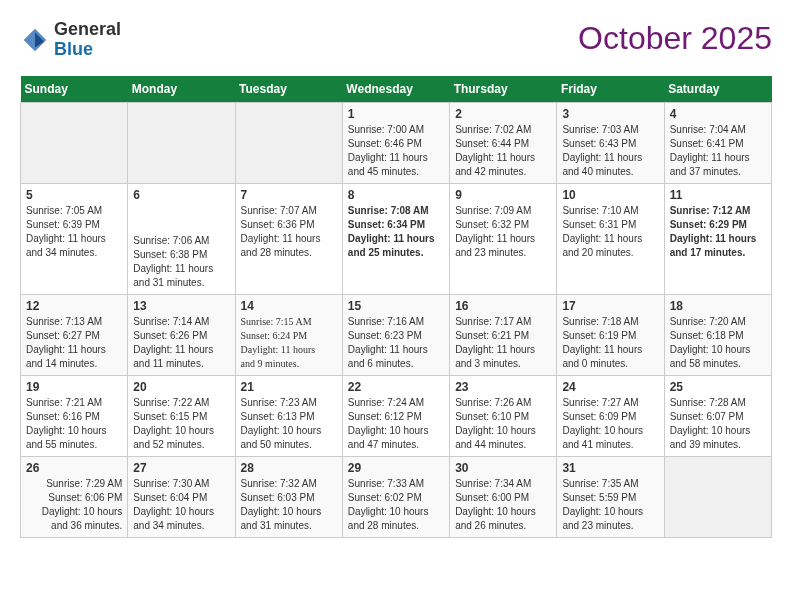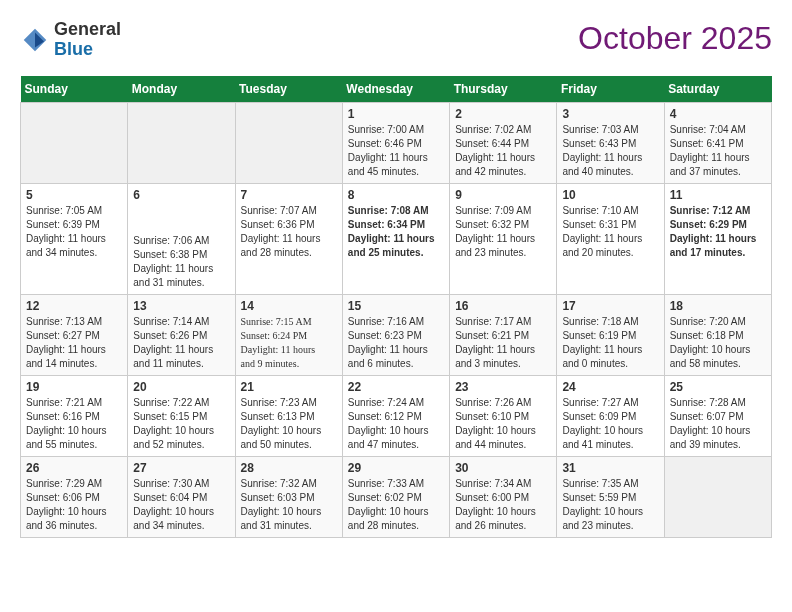--- a/index.html
+++ b/index.html
@@ -304,21 +304,21 @@
           <span class="day-num">25</span>
           <div class="day-info" style="white-space: pre-line;">Sunrise: 7:28 AM
 Sunset: 6:07 PM
 Daylight: 10 hours
 and 39 minutes.</div>
         </td>
       </tr>
       <tr>
         <td>
           <span class="day-num">26</span>
-          <div class="day-info" style="white-space: pre-line;">Sunrise: 7:29 AM
+          <div class="day-info" style="white-space: pre-line; text-align: right;">Sunrise: 7:29 AM
 Sunset: 6:06 PM
 Daylight: 10 hours
 and 36 minutes.</div>
         </td>
         <td>
           <span class="day-num">27</span>
           <div class="day-info" style="white-space: pre-line;">Sunrise: 7:30 AM
 Sunset: 6:04 PM
 Daylight: 10 hours
 and 34 minutes.</div>

